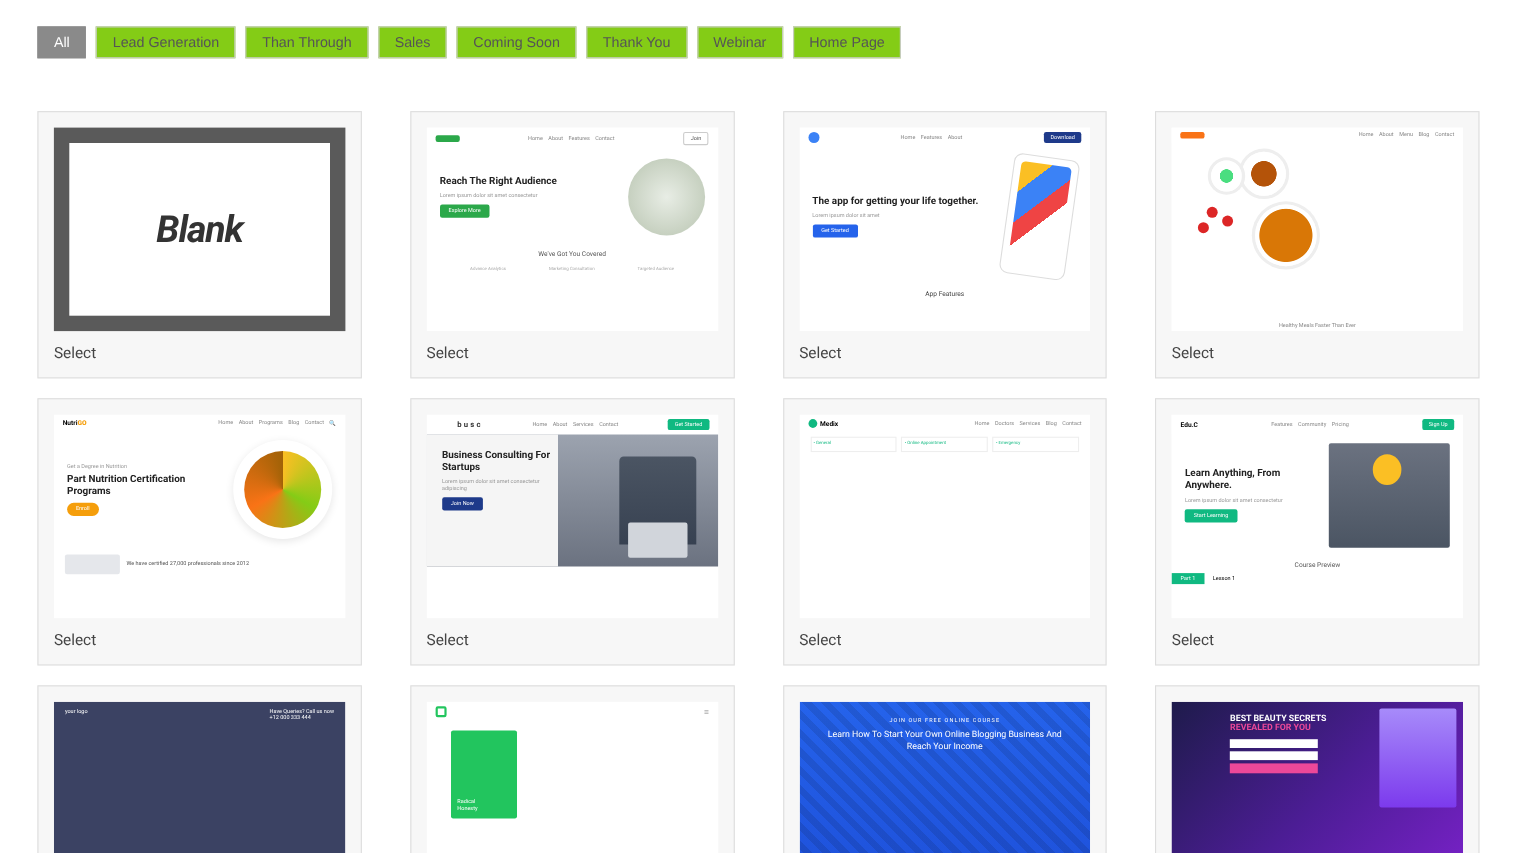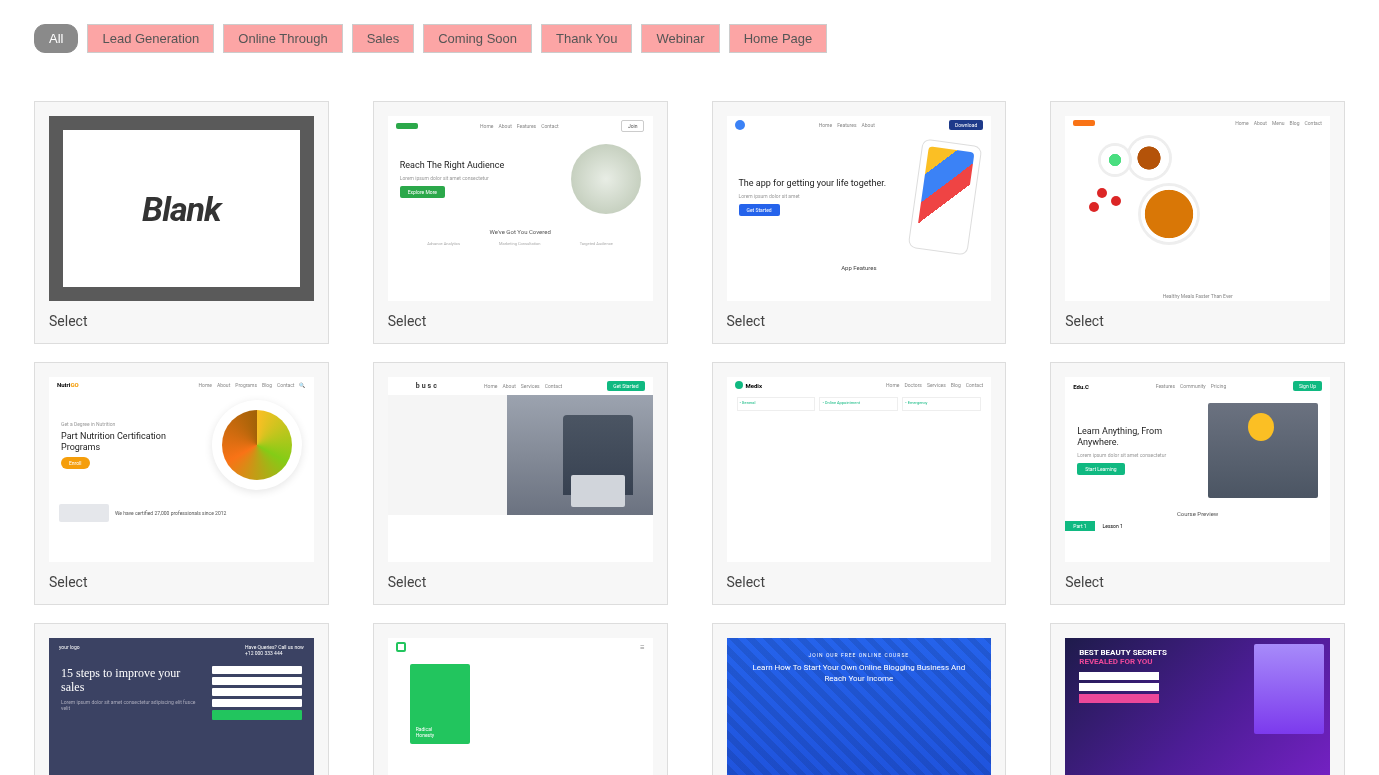--- a/index.html
+++ b/index.html
@@ -1,36 +1,36 @@
 <!DOCTYPE html>
 <html><head>
 <meta charset="utf-8">
 <style>
 * { margin: 0; padding: 0; box-sizing: border-box; }
 body { font-family: -apple-system, BlinkMacSystemFont, "Segoe UI", Roboto, Arial, sans-serif; background: #fff; padding: 24px 34px; }
 .filters { display: flex; gap: 9px; margin-bottom: 48px; }
-.filter-btn { border: 1px solid #ccc; background: #fca5a5; color: #555; padding: 6px 14px; font-size: 13px; cursor: pointer; }
-.filter-btn.active { background: #8a8a8a; color: #fff; border-color: #8a8a8a; border-radius: 11px; }
+.filter-btn { border: 1px solid #ccc; background: #84cc16; color: #555; padding: 6px 14px; font-size: 13px; cursor: pointer; }
+.filter-btn.active { background: #8a8a8a; color: #fff; border-color: #8a8a8a; }
 .grid { display: grid; grid-template-columns: repeat(4, 1fr); gap: 18px 44px; }
 .card { border: 1px solid #ddd; background: #f7f7f7; padding: 14px; display: flex; flex-direction: column; }
 .thumb { width: 100%; height: 185px; background: #fff; overflow: hidden; position: relative; }
 .select-label { font-size: 14px; color: #444; margin-top: 12px; cursor: pointer; }
 .blank-thumb { background: #5a5a5a; display: flex; align-items: center; justify-content: center; padding: 14px; }
 .blank-inner { background: #fff; width: 100%; height: 100%; display: flex; align-items: center; justify-content: center; font-size: 34px; font-weight: 700; color: #333; letter-spacing: -1px; font-style: italic; }
 
 
 .mini { position: absolute; inset: 0; font-size: 6px; }
 .mini-nav { display:flex; justify-content:space-between; align-items:center; padding:4px 8px; background:#fff; }
 .mini-nav .logo { width:22px; height:6px; border-radius:2px; }
 .mini-nav .links { display:flex; gap:5px; }
 .mini-nav .links span { color:#888; font-size:5px; }
 .mini-nav .cta { padding:2px 6px; border-radius:2px; font-size:5px; color:#fff; }
 .hero { display:flex; padding:8px 12px; gap:8px; }
 .hero-text { flex:1; display:flex; flex-direction:column; gap:4px; justify-content:center; }
-.hero-text .h { font-weight:400; font-size:9px; color:#222; line-height:1.2; }
+.hero-text .h { font-weight:700; font-size:9px; color:#222; line-height:1.2; }
 .hero-text .p { font-size:5px; color:#999; line-height:1.3; }
 .hero-text .btn { padding:3px 8px; border-radius:2px; font-size:5px; color:#fff; width:fit-content; }
 .circle-img { border-radius:50%; background:#d8e0e8; }
 
 
 .t2 .logo{background:#2ba84a;} .t2 .cta{border:1px solid #ccc;color:#555;}
 .t2 .circle-img{width:70px;height:70px;background:radial-gradient(circle,#e8ede5,#b8c4b0);}
 .t2 .btn{background:#2ba84a;}
 .t2 .sub{ text-align:center; font-size:6px; color:#555; margin-top:6px;}
 .t2 .cols{display:flex;justify-content:space-around;padding:6px 20px;}
@@ -108,35 +108,35 @@
 
 
 .t11{background:linear-gradient(#2563eb,#1d4ed8);}
 .t11 .c{color:#fff;text-align:center;padding:14px 20px;}
 .t11 .s{font-size:5px;letter-spacing:1px;margin-bottom:4px;}
 .t11 .h{font-size:8px;line-height:1.4;}
 .t11 .kb{position:absolute;inset:0;background:repeating-linear-gradient(45deg,rgba(0,0,0,.1) 0 6px,transparent 6px 12px);}
 
 
 .t12{background:linear-gradient(135deg,#1e1b4b,#4c1d95,#7e22ce);}
-.t12 .c{padding:10px 14px;color:#fff;}
+.t12 .c{padding:10px 14px;color:#fff;margin-left:39px;}
 .t12 .h{font-size:8px;font-weight:700;}
 .t12 .h2{color:#ec4899;font-size:8px;font-weight:700;}
 .t12 .form{display:flex;flex-direction:column;gap:3px;width:80px;margin-top:6px;}
 .t12 .f{height:8px;background:#fff;}
 .t12 .s{height:9px;background:#ec4899;}
 .t12 .face{position:absolute;right:6px;top:6px;width:70px;height:90px;background:linear-gradient(#a78bfa,#7c3aed);border-radius:2px;}
 </style>
 </head>
 <body>
 
 <div class="filters" id="filters">
     <button class="filter-btn active">All</button>
     <button class="filter-btn">Lead Generation</button>
-    <button class="filter-btn">Online Through</button>
+    <button class="filter-btn">Than Through</button>
     <button class="filter-btn">Sales</button>
     <button class="filter-btn">Coming Soon</button>
     <button class="filter-btn">Thank You</button>
     <button class="filter-btn">Webinar</button>
     <button class="filter-btn">Home Page</button>
   </div>
 
 <div class="grid">
 
   <div class="card">
@@ -271,20 +271,25 @@
             <div class="logo-txt">busc</div>
             <div class="links">
               <span>Home</span>
               <span>About</span>
               <span>Services</span>
               <span>Contact</span>
             </div>
             <div class="cta">Get Started</div>
           </div>
         <div class="hero">
+          <div class="hero-text">
+            <div class="h">Business Consulting For Startups</div>
+            <div class="p">Lorem ipsum dolor sit amet consectetur adipiscing</div>
+            <div class="btn">Join Now</div>
+          </div>
           <div class="man"></div>
             <div class="laptop"></div>
         </div>
       </div>
     </div>
     <div class="select-label">Select</div>
   </div>
 
   <div class="card">
     <div class="thumb">
@@ -344,33 +349,20 @@
     <div class="select-label">Select</div>
   </div>
 
   <div class="card">
     <div class="thumb">
       <div class="mini t9">
         <div class="top">
             <span>your logo</span>
             <span><span>Have Queries? Call us now</span><br><span>+12 000 333 444</span></span>
           </div>
-        <div class="body">
-          <div style="flex:1">
-            <div class="h">15 steps to improve your sales</div>
-            <div class="p">Lorem ipsum dolor sit amet consectetur adipiscing elit fusce velit</div>
-          </div>
-          <div class="form">
-              <div class="f"></div>
-              <div class="f"></div>
-              <div class="f"></div>
-              <div class="f"></div>
-              <div class="s"></div>
-            </div>
-        </div>
 
       </div>
     </div>
 
   </div>
 
   <div class="card">
     <div class="thumb">
       <div class="mini t10">
         <div class="mini-nav">

